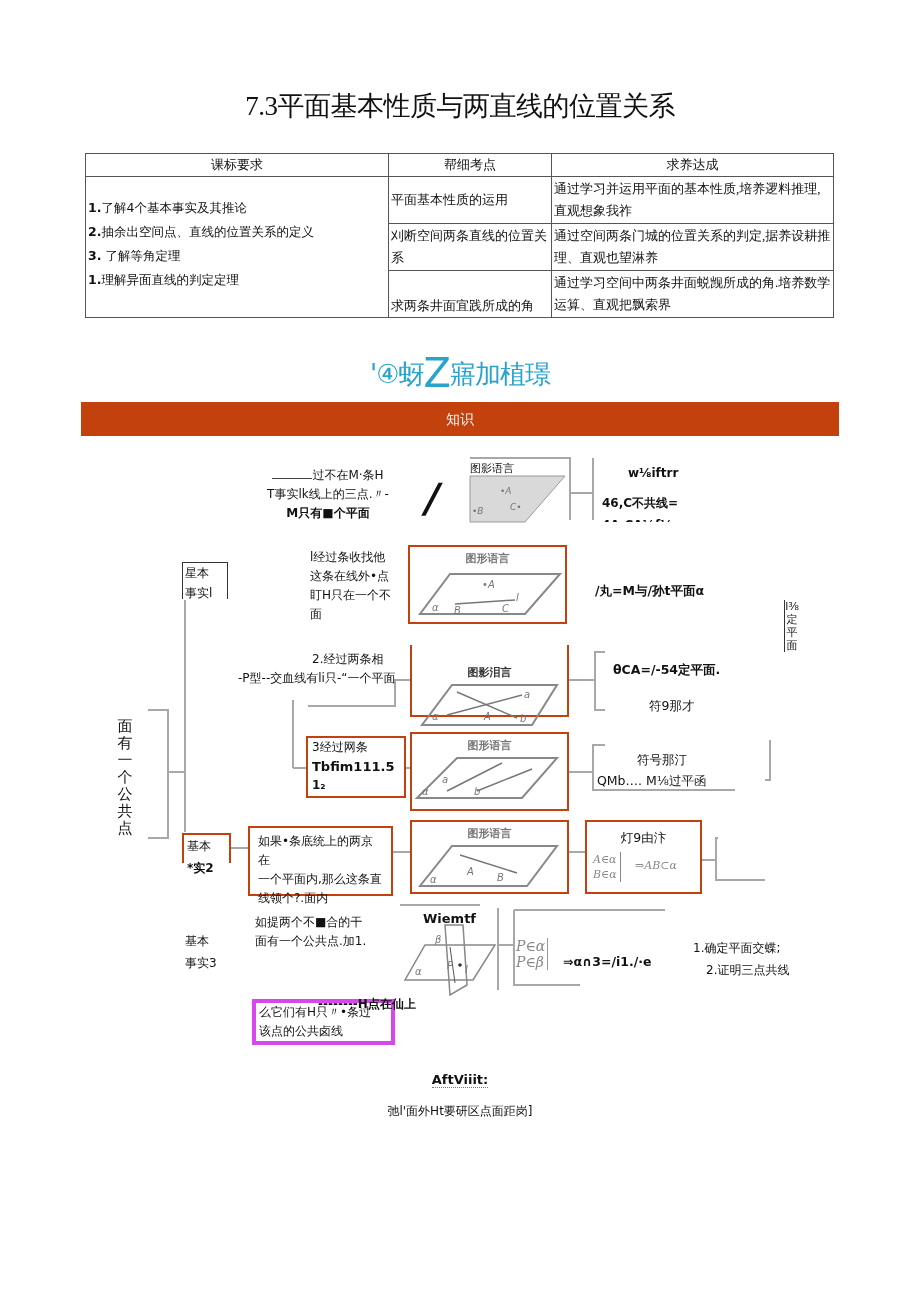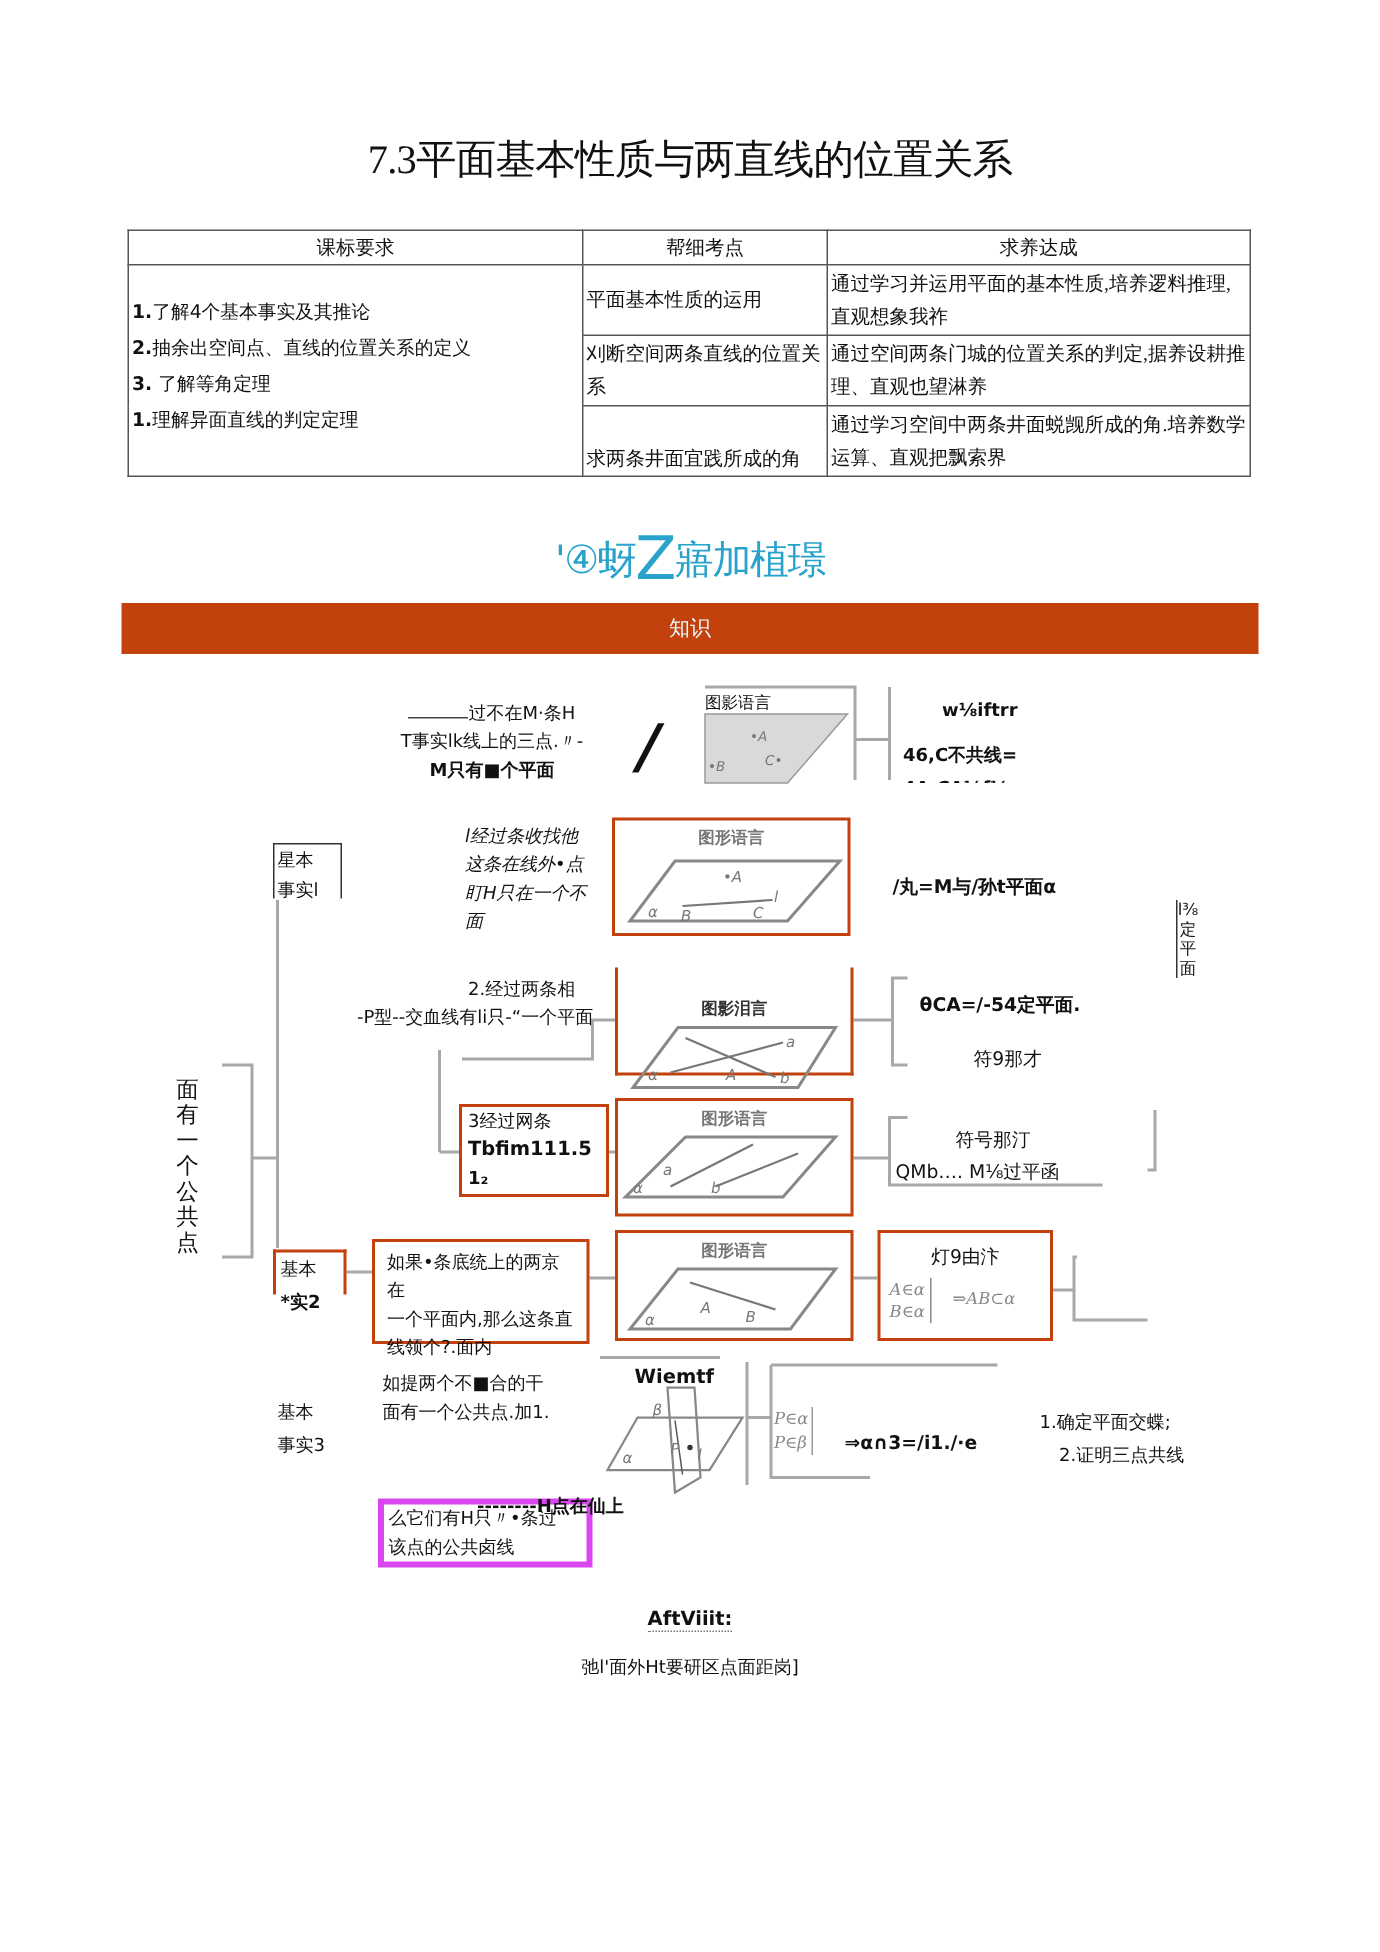--- a/index.html
+++ b/index.html
@@ -122,21 +122,21 @@
     <text x="30" y="18" font-size="9" fill="#777" font-style="italic">•A</text>
     <text x="2" y="38" font-size="9" fill="#777" font-style="italic">•B</text>
     <text x="40" y="34" font-size="9" fill="#777" font-style="italic">C•</text>
   </svg>
   <div class="abs bold" style="left:628px;top:466px;font-size:12px;">w⅛iftrr</div>
   <div class="abs bold" style="left:602px;top:492px;font-size:12px;line-height:22px;height:30px;overflow:hidden;">
     <div>46,C不共线=</div>
     <div>4A,CA⅛f⅛r</div>
   </div>
 
-  <div class="abs t12" style="left:310px;top:548px;width:100px;font-style:italic;">
+  <div class="abs t12" style="left:310px;top:548px;width:100px;">
     <div>l经过条收找他</div>
     <div>这条在线外•点</div>
     <div>盯H只在一个不</div>
     <div>面</div>
   </div>
   <div class="abs gbox" style="left:408px;top:545px;width:155px;height:75px;">
     <div class="caption" style="margin-top:4px;">图形语言</div>
     <svg width="155" height="55">
       <polygon points="40,8 150,8 115,48 10,48" fill="none" stroke="#888" stroke-width="2"></polygon>
       <line x1="45" y1="38" x2="105" y2="34" stroke="#777" stroke-width="1.5"></line>
@@ -232,21 +232,21 @@
   <svg class="abs" style="left:405px;top:925px;" width="95" height="70">
     <polygon points="20,20 90,20 68,55 0,55" fill="none" stroke="#888" stroke-width="1.5"></polygon>
     <polygon points="40,0 58,0 62,60 45,70" fill="none" stroke="#888" stroke-width="1.5"></polygon>
     <line x1="45" y1="22" x2="50" y2="58" stroke="#555" stroke-width="1"></line>
     <circle cx="55" cy="40" r="1.8" fill="#333"></circle>
     <text x="10" y="50" font-size="10" fill="#777" font-style="italic">α</text>
     <text x="30" y="18" font-size="10" fill="#777" font-style="italic">β</text>
     <text x="42" y="44" font-size="10" fill="#777" font-style="italic">P</text>
     <text x="60" y="48" font-size="10" fill="#777" font-style="italic">l</text>
   </svg>
-  <div class="abs" style="left:516px;top:938px;font-size:11px;line-height:16px;color:#888;font-style:italic;font-family:'DejaVu Serif',serif;border-right:1px solid #999;padding-right:2px;">
+  <div class="abs" style="left:516px;top:938px;font-size:14px;line-height:16px;color:#888;font-style:italic;font-family:'DejaVu Serif',serif;border-right:1px solid #999;padding-right:2px;">
     <div>P∈α</div>
     <div>P∈β</div>
   </div>
   <div class="abs bold" style="left:563px;top:954px;font-size:12.5px;">⇒α∩3=/i1./·e</div>
   <div class="abs" style="left:693px;top:937px;font-size:12px;line-height:22px;">
     <div>1.确定平面交蝶;</div>
     <div style="padding-left:13px;">2.证明三点共线</div>
   </div>
   <div class="abs bold" style="left:318px;top:996px;font-size:12px;">--------H点在仙上</div>
 </div>

